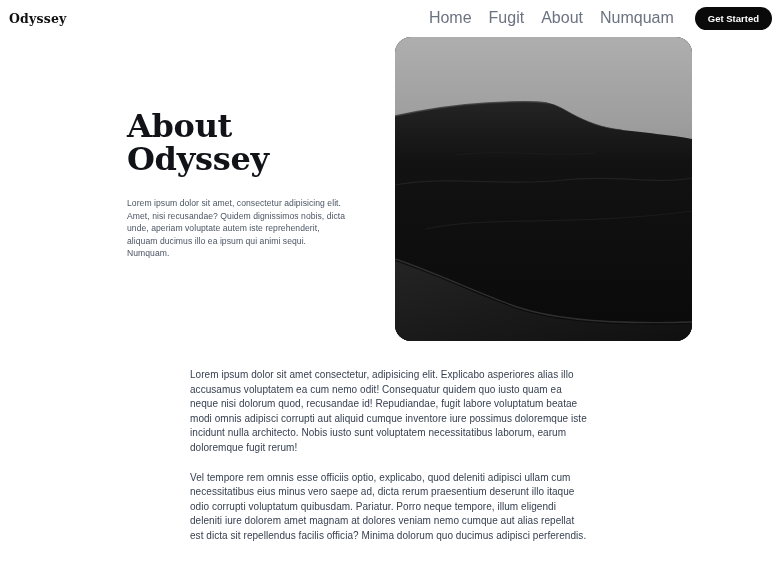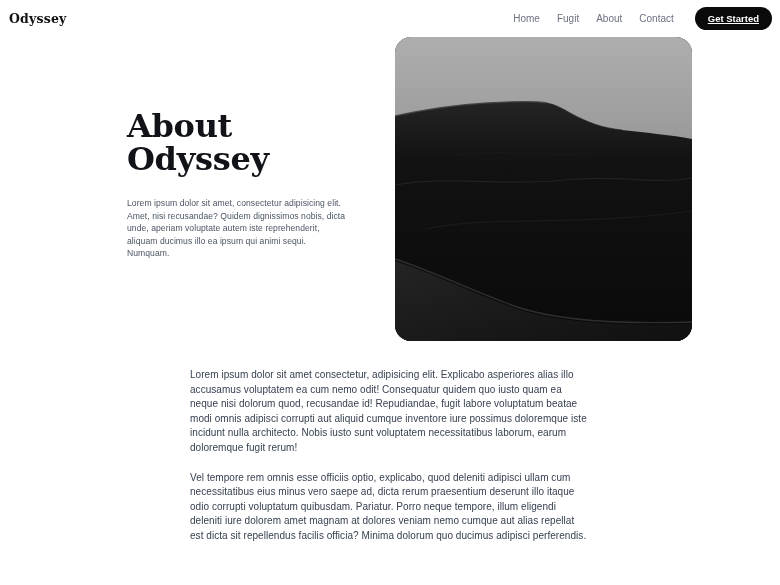--- a/index.html
+++ b/index.html
@@ -20,37 +20,36 @@
   .brand {
     font-family: "DejaVu Serif", "Liberation Serif", serif;
     font-weight: 700;
     font-size: 12.5px;
     color: #111111;
     letter-spacing: 0.2px;
     cursor: pointer;
   }
   .nav { display: flex; align-items: center; gap: 17px; }
   .nav-link {
-    font-size: 10px;
+    font-size: 16px;
     color: #6b7280;
     text-decoration: none;
     cursor: pointer;
   }
   .cta-button {
     background: #0a0a0a;
     color: #ffffff;
     font-size: 9.5px;
     font-weight: 700;
     border: none;
     border-radius: 999px;
     padding: 6px 13px;
     margin-left: 4px;
     cursor: pointer;
     font-family: "Liberation Sans", sans-serif;
-    text-decoration: underline;
   }
   
   .hero { position: relative; height: 305px; }
   .hero-text {
     position: absolute;
     left: 127px;
     top: 74px;
     width: 222px;
   }
   .hero-title {
@@ -95,21 +94,21 @@
 </style>
 </head>
 <body>
 
 <header class="header">
   <div class="brand">Odyssey</div>
   <nav class="nav">
     <a class="nav-link">Home</a>
     <a class="nav-link">Fugit</a>
     <a class="nav-link">About</a>
-    <a class="nav-link">Contact</a>
+    <a class="nav-link">Numquam</a>
     <button class="cta-button">Get Started</button>
   </nav>
 </header>
 
 <section class="hero">
   <div class="hero-text">
     <h1 class="hero-title">
       <span>About</span><br>
       <span>Odyssey</span>
     </h1>

